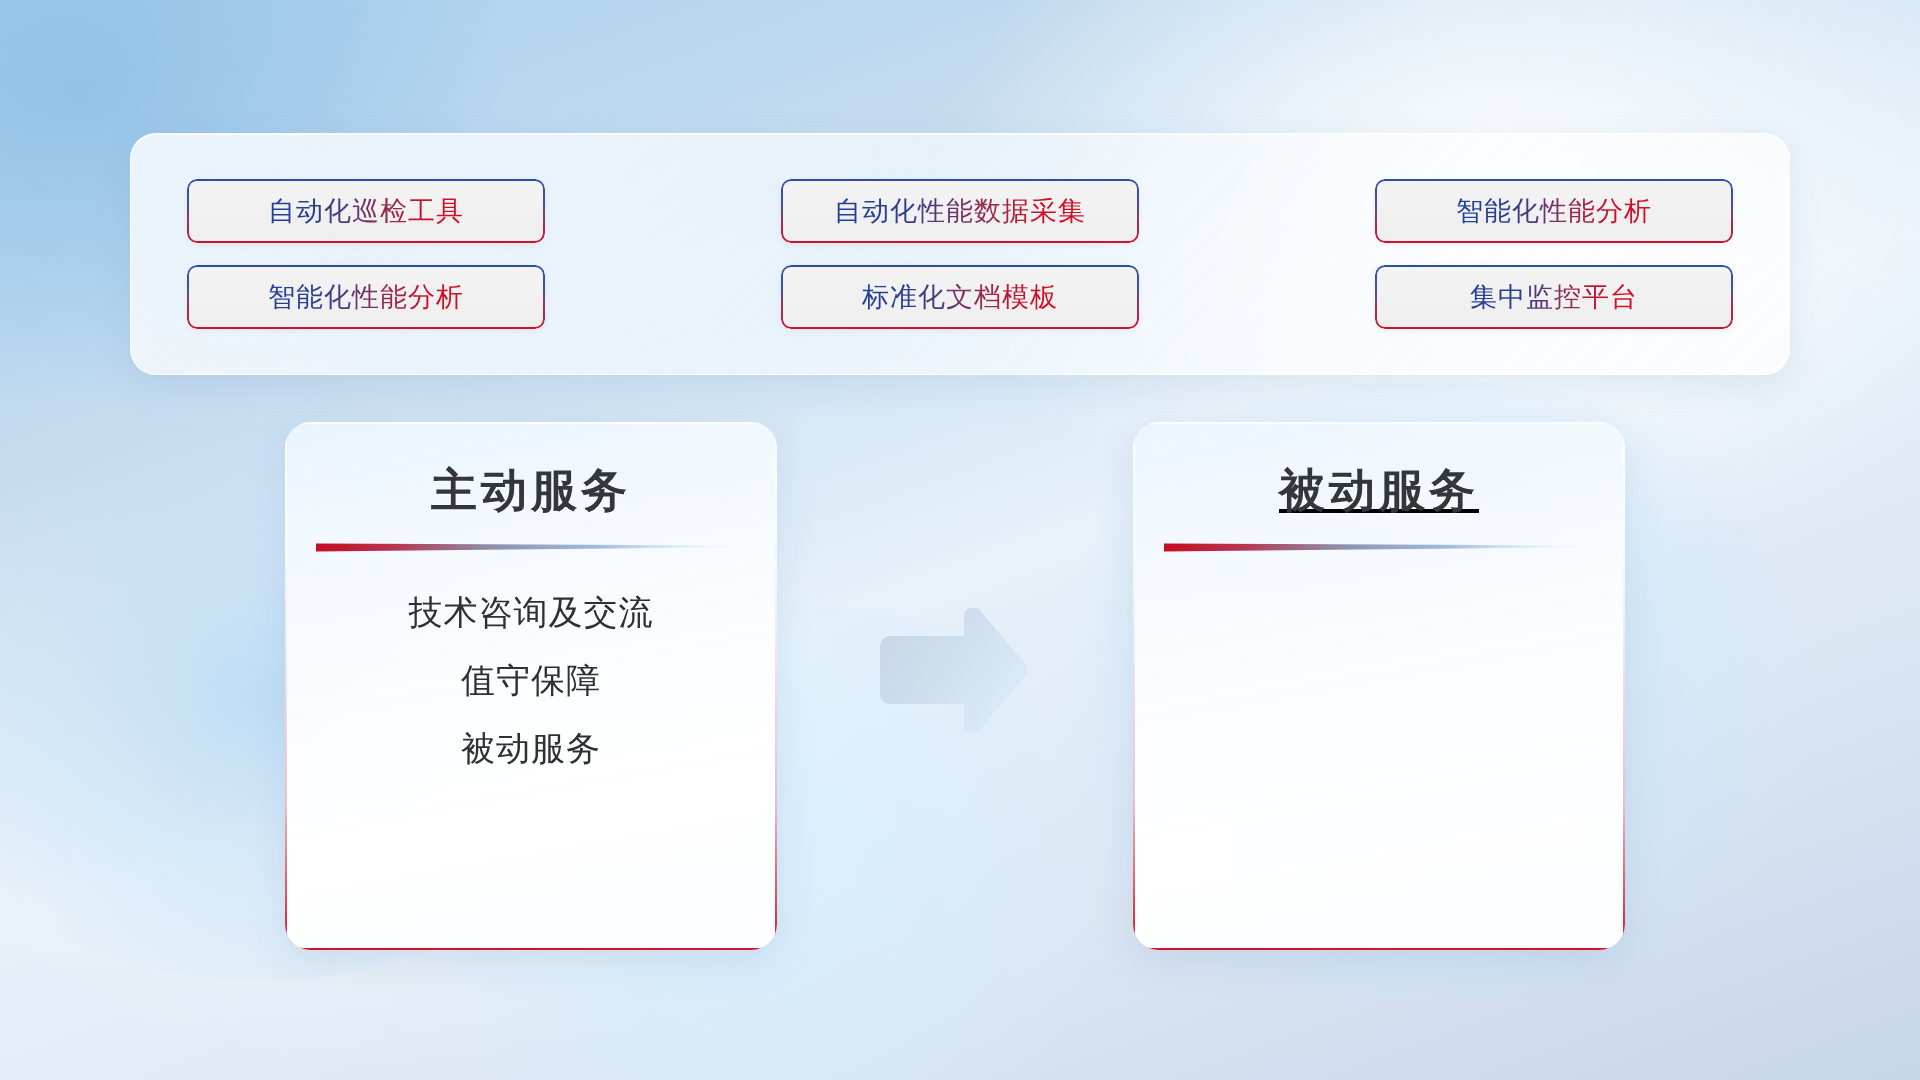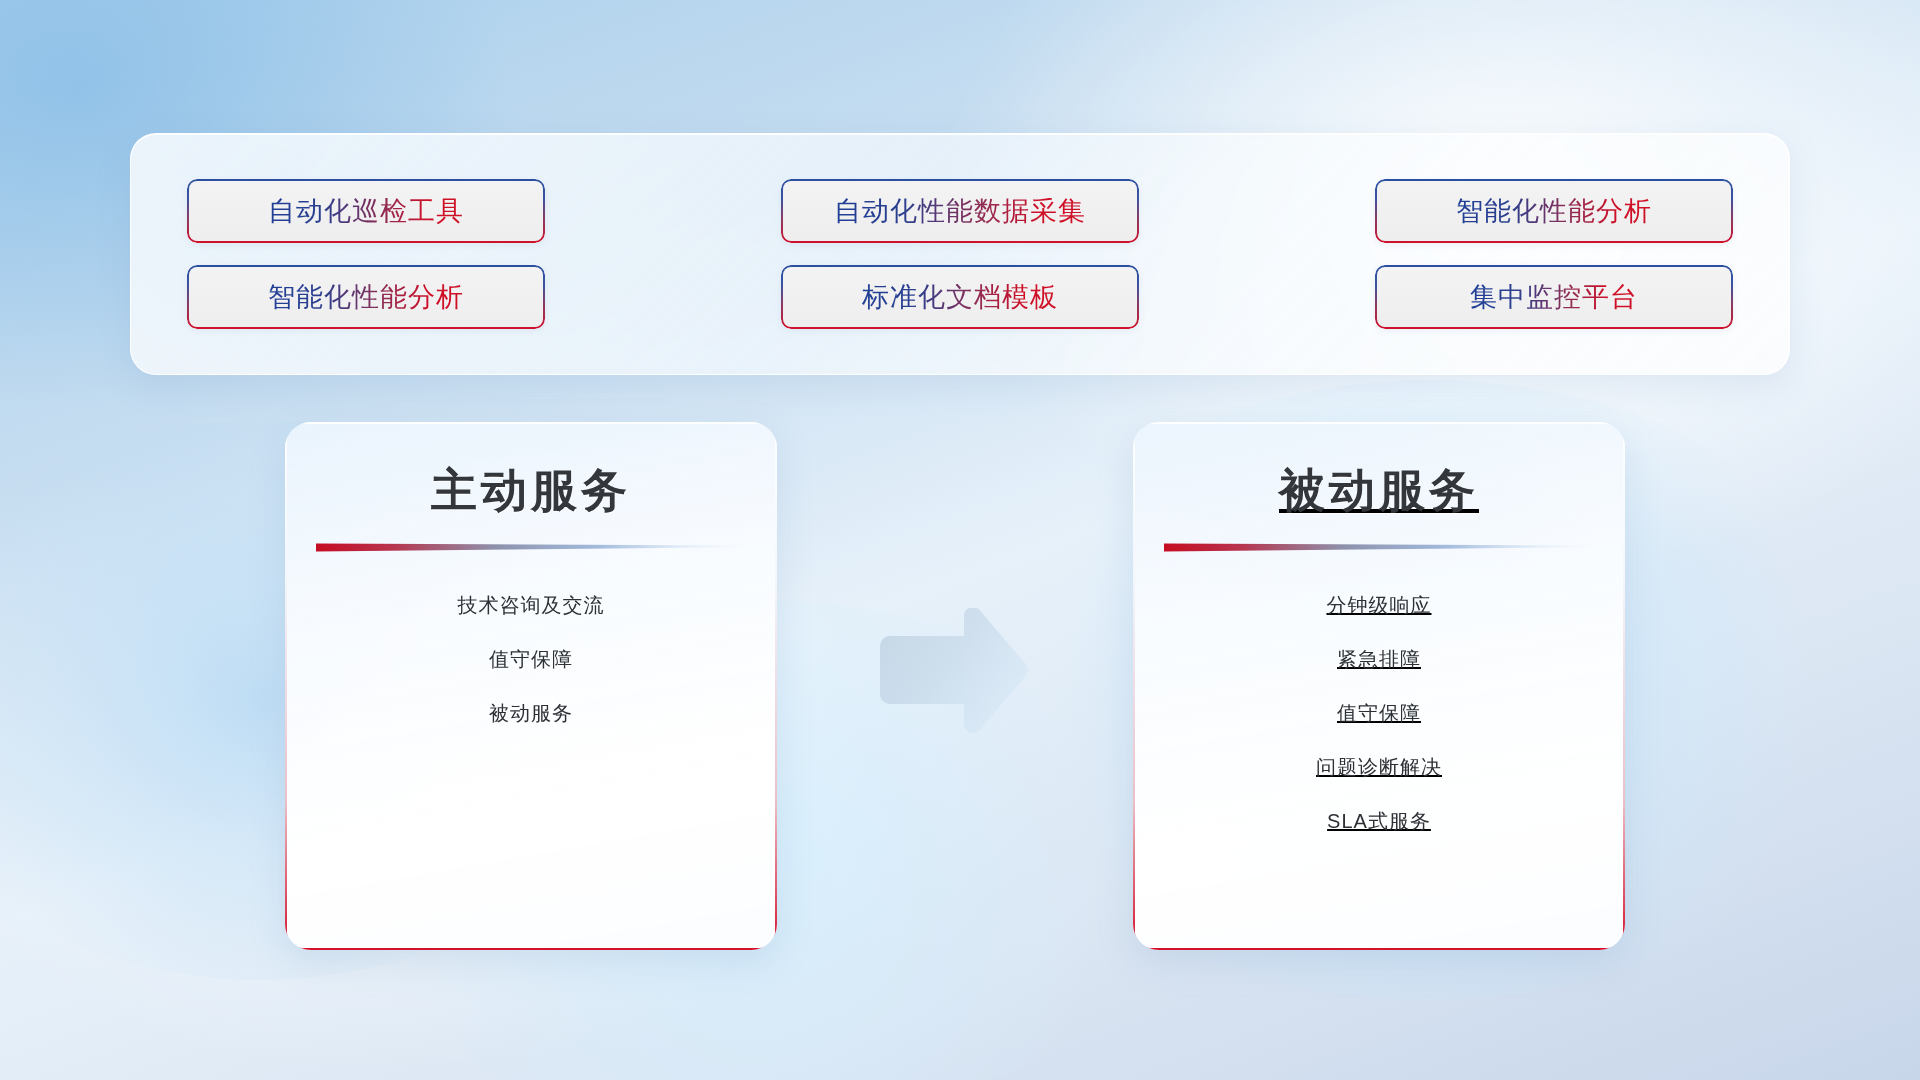--- a/index.html
+++ b/index.html
@@ -167,21 +167,21 @@
   .card-divider svg { display: block; width: 100%; height: 100%; }
 
   .card-list {
     position: relative;
     list-style: none;
     margin: 0;
     padding: 26px 0 0 0;
     text-align: center;
   }
   .card-list li {
-    font-size: 20px;
+    font-size: 34px;
     color: #2d3035;
     letter-spacing: 1px;
     line-height: 1;
     padding: 17px 0;
   }
 
   
   .arrow {
     position: absolute;
     left: 868px;
@@ -291,22 +291,15 @@
             <stop offset="42%" stop-color="#7b7f9d" stop-opacity="0.85"></stop>
             <stop offset="66%" stop-color="#7fa0ce" stop-opacity="0.7"></stop>
             <stop offset="88%" stop-color="#c8dcf0" stop-opacity="0.35"></stop>
             <stop offset="100%" stop-color="#e8f1fa" stop-opacity="0.05"></stop>
           </linearGradient>
         </defs>
         <polygon points="0,2.5 430,4.6 430,6.2 0,10.5" fill="url(#divGradR)"></polygon>
       </svg>
     </div>
 
-    <ul class="card-list">
-      <li>分钟级响应</li>
-      <li>紧急排障</li>
-      <li>值守保障</li>
-      <li>问题诊断解决</li>
-      <li>SLA式服务</li>
-    </ul>
   </div>
 
 </div>
 
 </body></html>

